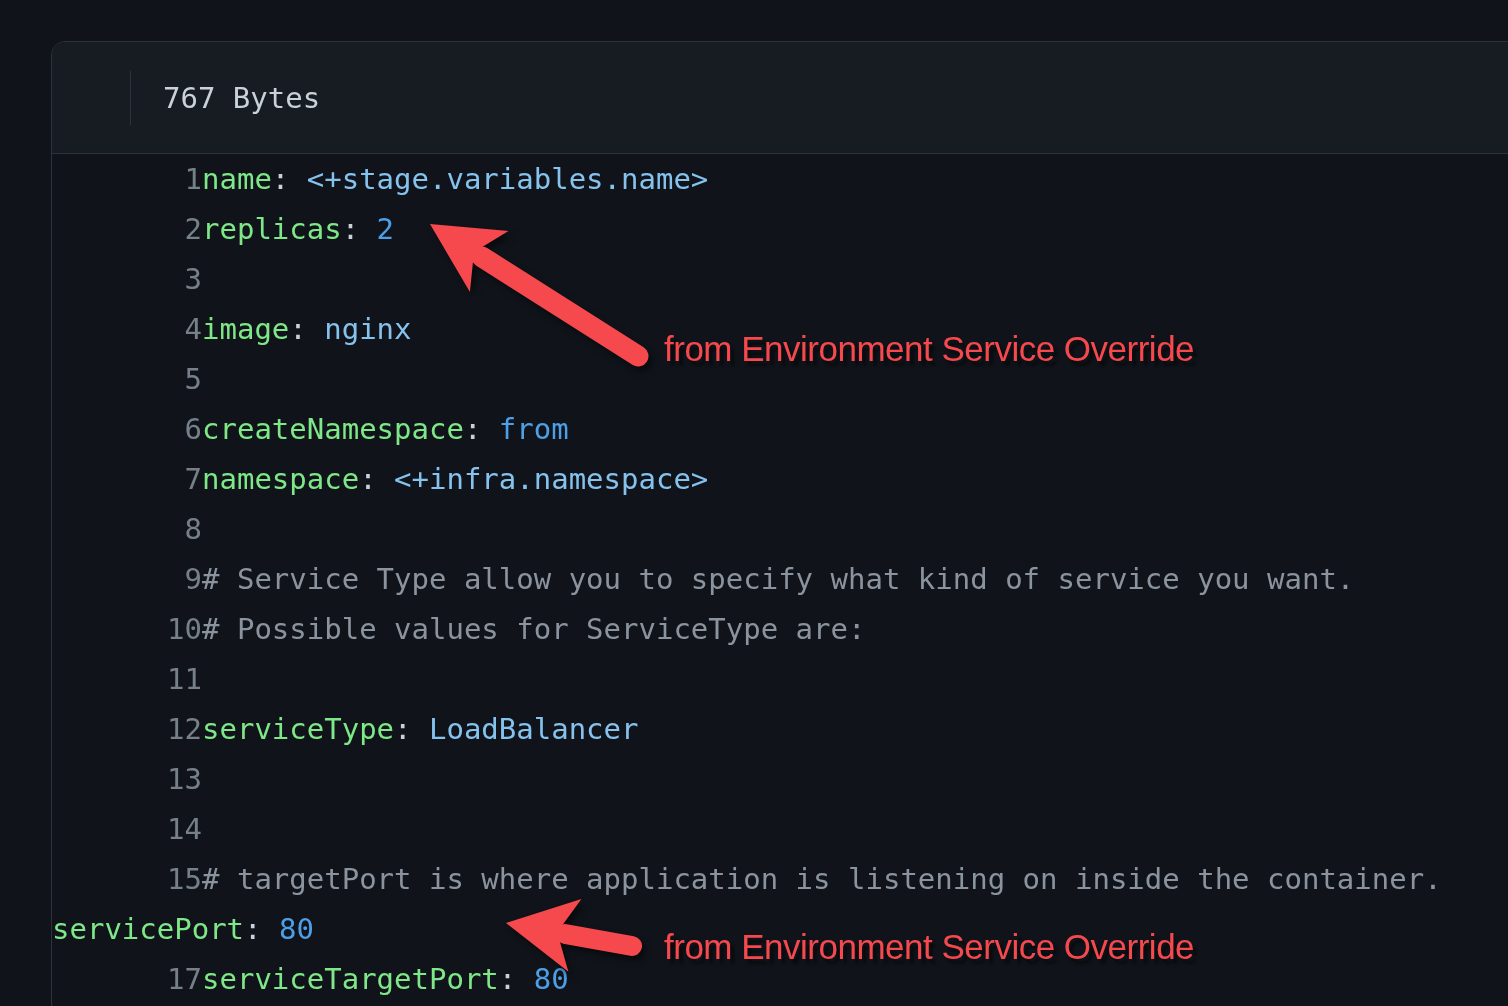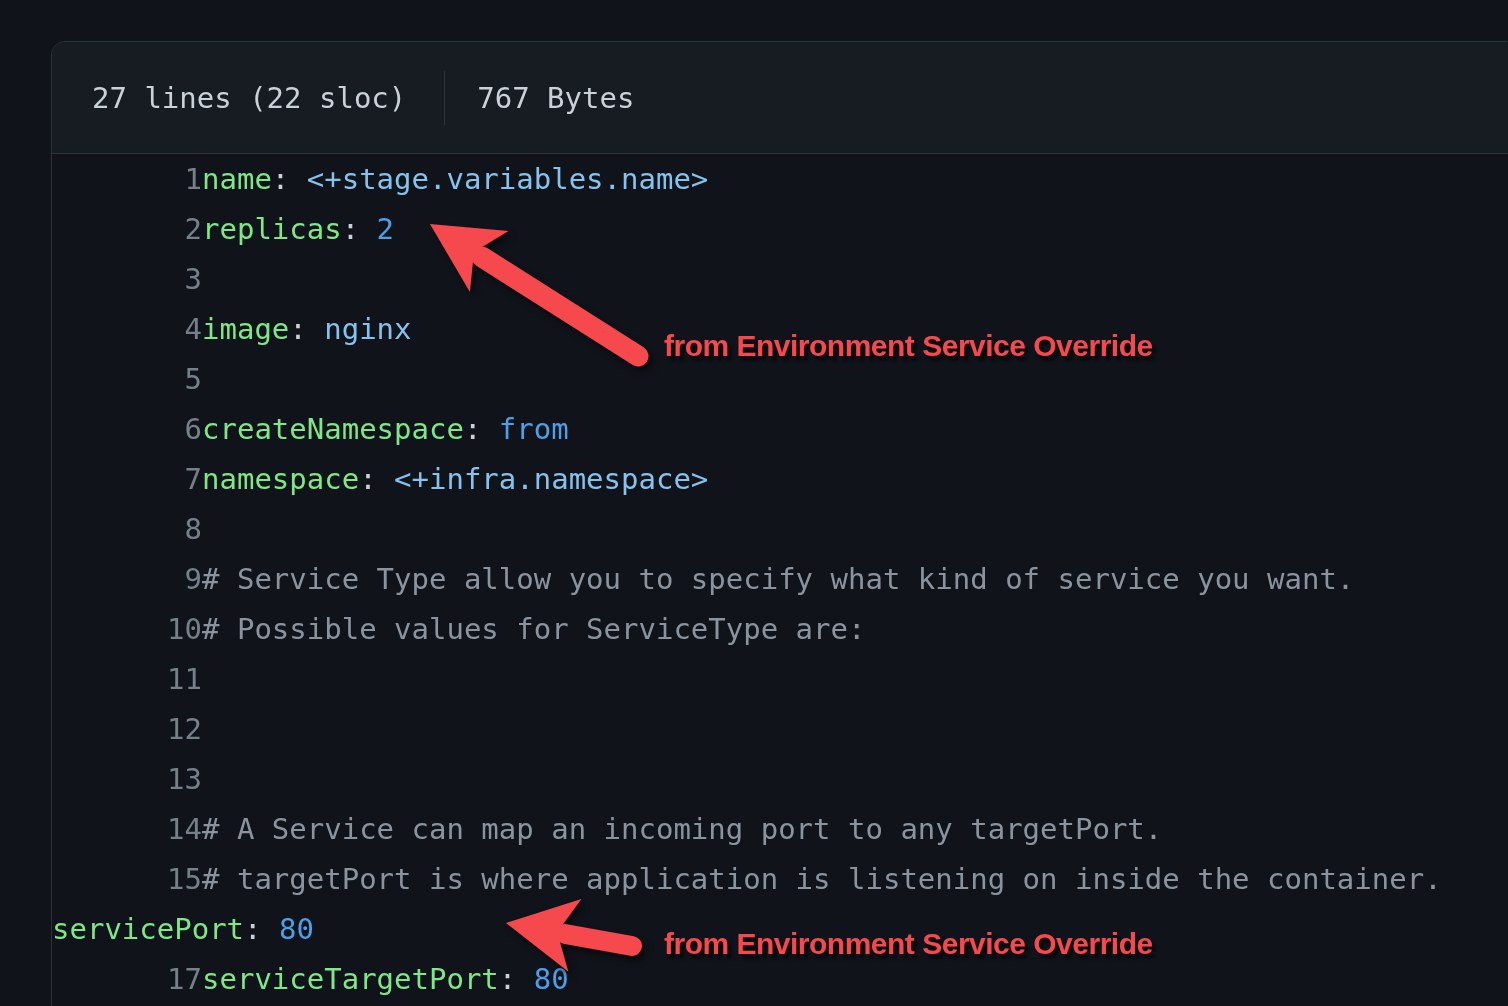--- a/index.html
+++ b/index.html
@@ -31,55 +31,54 @@
   .line-content{}
   .tok-key{color:var(--key);}
   .tok-punc{color:var(--punc);}
   .tok-str{color:var(--str);}
   .tok-scalar{color:var(--scalar);}
   .tok-comment{color:var(--comment);}
 
   .annotation{
     position:absolute;color:var(--red);
     font-family:"Liberation Sans","DejaVu Sans",sans-serif;
-    font-weight:bold;font-size:30px;line-height:1;letter-spacing:-0.5px;
+    font-weight:normal;font-size:35px;line-height:1;letter-spacing:-0.5px;
     text-shadow:4px 5px 3px rgba(0,0,0,0.55);white-space:nowrap;
   }
   .annotation.top{left:664px;top:331px;}
   .annotation.bottom{left:664px;top:929px;}
 
   .arrow-overlay{position:absolute;left:0;top:0;pointer-events:none;}
   .arrow{filter:drop-shadow(4px 5px 3px rgba(0,0,0,0.5));}
   .arrow line{stroke:var(--red);stroke-linecap:round;}
   .arrow polygon{fill:var(--red);}
 </style>
 </head>
 <body>
 
 <div class="blob-container">
   <div class="blob-header">
-    <span>27 lines (22 sloc)</span>
     <span class="vdiv"></span>
     <span>767 Bytes</span>
   </div>
   <div class="blob-code" id="code-area">
       <div class="code-row"><span class="ln">1</span><span class="line-content"><span class="tok-key">name</span><span class="tok-punc">: </span><span class="tok-str">&lt;+stage.variables.name&gt;</span></span></div>
       <div class="code-row"><span class="ln">2</span><span class="line-content"><span class="tok-key">replicas</span><span class="tok-punc">: </span><span class="tok-scalar">2</span></span></div>
       <div class="code-row"><span class="ln">3</span><span class="line-content"></span></div>
       <div class="code-row"><span class="ln">4</span><span class="line-content"><span class="tok-key">image</span><span class="tok-punc">: </span><span class="tok-str">nginx</span></span></div>
       <div class="code-row"><span class="ln">5</span><span class="line-content"></span></div>
       <div class="code-row"><span class="ln">6</span><span class="line-content"><span class="tok-key">createNamespace</span><span class="tok-punc">: </span><span class="tok-scalar">from</span></span></div>
       <div class="code-row"><span class="ln">7</span><span class="line-content"><span class="tok-key">namespace</span><span class="tok-punc">: </span><span class="tok-str">&lt;+infra.namespace&gt;</span></span></div>
       <div class="code-row"><span class="ln">8</span><span class="line-content"></span></div>
       <div class="code-row"><span class="ln">9</span><span class="line-content"><span class="tok-comment"># Service Type allow you to specify what kind of service you want.</span></span></div>
       <div class="code-row"><span class="ln">10</span><span class="line-content"><span class="tok-comment"># Possible values for ServiceType are:</span></span></div>
       <div class="code-row"><span class="ln">11</span></div>
-      <div class="code-row"><span class="ln">12</span></div>
+      <div class="code-row"><span class="ln">12</span><span class="line-content"><span class="tok-key">serviceType</span><span class="tok-punc">: </span><span class="tok-str">LoadBalancer</span></span></div>
       <div class="code-row"><span class="ln">13</span><span class="line-content"></span></div>
-      <div class="code-row"><span class="ln">14</span><span class="line-content"><span class="tok-comment"># A Service can map an incoming port to any targetPort.</span></span></div>
+      <div class="code-row"><span class="ln">14</span></div>
       <div class="code-row"><span class="ln">15</span><span class="line-content"><span class="tok-comment"># targetPort is where application is listening on inside the container.</span></span></div>
       <div class="code-row"><span class="line-content"><span class="tok-key">servicePort</span><span class="tok-punc">: </span><span class="tok-scalar">80</span></span></div>
       <div class="code-row"><span class="ln">17</span><span class="line-content"><span class="tok-key">serviceTargetPort</span><span class="tok-punc">: </span><span class="tok-scalar">80</span></span></div>
     </div>
 </div>
 
 <svg class="arrow-overlay" width="1508" height="1006" viewBox="0 0 1508 1006">
   <g class="arrow">
     <line x1="638" y1="356" x2="482" y2="257" stroke-width="21"></line>
     <polygon points="430,224 508.5,231.1 474,251.9 469.9,292.1"></polygon>

